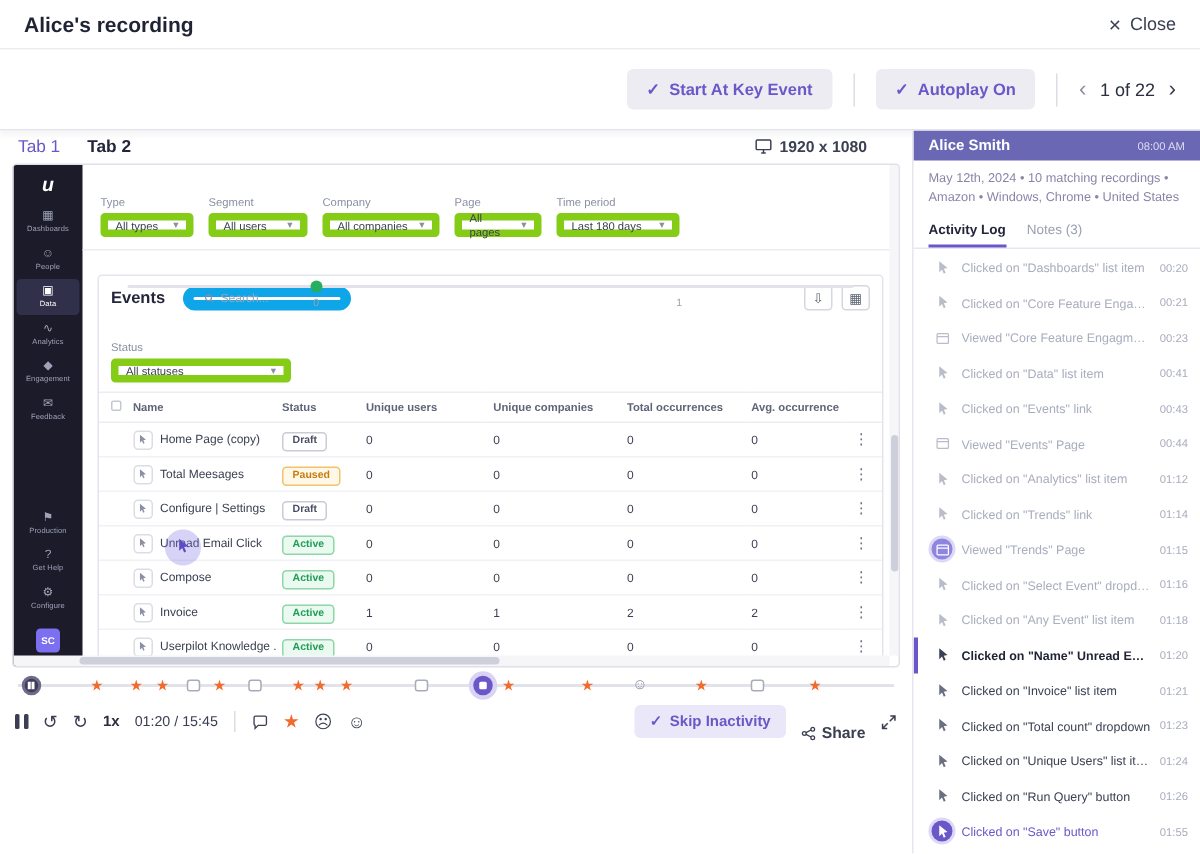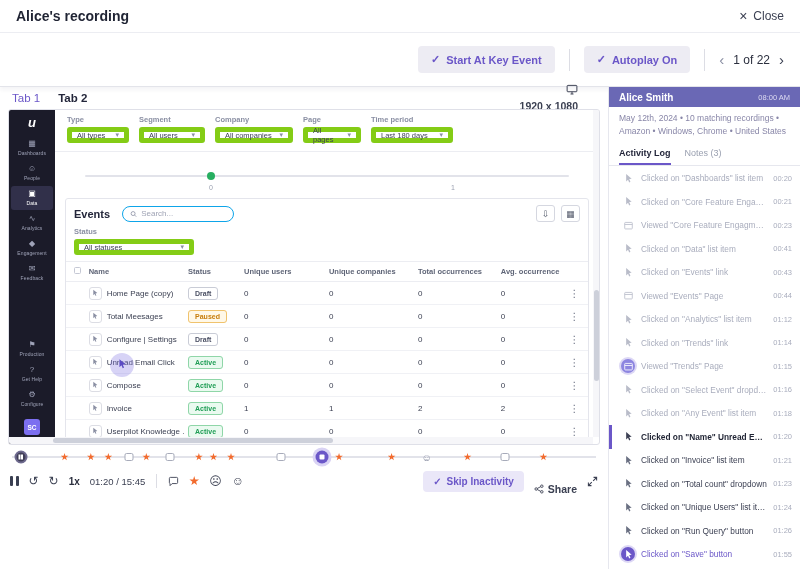--- a/index.html
+++ b/index.html
@@ -26,57 +26,57 @@
 
   
   .main { display:flex; height:482px; }
   .left { width:608px; display:flex; flex-direction:column; }
   .right-panel { flex:1; border-left:1px solid #e6e7ee; display:flex; flex-direction:column; overflow:hidden; }
 
   
   .tab-row { height:22px; display:flex; align-items:center; padding:0 8px 0 12px; gap:18px; font-size:11.5px; }
   .tab1 { color:#6b57c8; cursor:pointer; }
   .tab2 { color:#23263a; font-weight:700; cursor:pointer; }
-  .res { margin-left:auto; margin-right:22px; display:flex; align-items:flex-end; gap:5px; font-size:10.5px; font-weight:700; color:#3a3f51;flex-direction:column; }
+  .res { margin-left:auto; margin-right:22px; display:flex; align-items:flex-start; gap:5px; font-size:10.5px; font-weight:700; color:#3a3f51; }
 
   
   .screen { margin:0 8px; border:1px solid #dfe0e8; border-radius:3px; height:336px; display:flex; position:relative; background:#fff; overflow:hidden; }
 
   .sb { width:46px; background:#1b1b29; color:#9fa3b8; display:flex; flex-direction:column; align-items:center; padding-top:5px; flex-shrink:0; }
   .sb-logo { color:#fff; font-size:13px; font-weight:700; font-style:italic; margin-bottom:6px; }
   .sb-item { width:42px; padding:3px 0 4px; display:flex; flex-direction:column; align-items:center; gap:1px; border-radius:3px; margin-bottom:1px; cursor:pointer; }
   .sb-ico { font-size:8px; line-height:10px; }
   .sb-label { font-size:5px; letter-spacing:.1px; white-space:nowrap; }
   .sb-active { background:#31304a; color:#fff; }
   .sb-spacer { flex:1; }
   .sb-avatar { width:16px; height:16px; background:#7c6ff0; border-radius:3px; color:#fff; font-size:6.5px; font-weight:700; display:flex; align-items:center; justify-content:center; margin:7px 0 9px; cursor:pointer; }
 
   .screen-main { flex:1; display:flex; flex-direction:column; min-width:0; position:relative; }
 
   .filter-bar { display:flex; gap:10px; padding:5px 12px 8px; border-bottom:1px solid #ecedf2; }
-  .filter-label { font-size:7.5px; color:#8a8fa3; font-weight:700; margin-bottom:3px; }
+  .filter-label { font-size:7.5px; color:#8a8fa3; font-weight:400; margin-bottom:3px;margin-top:15px; }
   .filter-select { height:16px; border:5px solid #84cc16; border-radius:3px; display:flex; align-items:center; justify-content:space-between; padding:0 5px; font-size:7.5px; color:#3a3f51; cursor:pointer; background:#fff; }
   .filter:nth-child(1) .filter-select { width:62px; }
   .filter:nth-child(2) .filter-select { width:66px; }
   .filter:nth-child(3) .filter-select { width:78px; }
   .filter:nth-child(4) .filter-select { width:58px; }
   .filter:nth-child(5) .filter-select { width:82px; }
   .filter:nth-child(6) .filter-select { width:74px; }
   .caret { color:#8a8fa3; font-size:7px; margin-left:4px; }
 
   .chart { height:48px; position:relative; margin:0 30px; }
   .chart-line { position:absolute; left:0; right:0; top:23px; height:2px; background:#e2e3ea; border-radius:2px; }
   .chart-dot { position:absolute; left:26%; top:20px; width:8px; height:8px; border-radius:50%; background:#27ae60; transform:translateX(-50%); }
   .chart-tick { position:absolute; top:32px; font-size:7px; color:#9aa0b0; transform:translateX(-50%); }
   .tick0 { left:26%; } .tick1 { left:76%; }
 
   .events-card { margin:2px 10px 0; border:1px solid #e4e5ec; border-radius:3px; background:#fff; }
   .ev-head { display:flex; align-items:center; padding:6px 8px 4px; gap:12px; }
   .ev-title { font-size:11px; font-weight:700; color:#23263a; }
-  .search { width:112px; height:16px; border:1px solid #0ea5e9; border-radius:9px; display:flex; align-items:center; padding:0 7px; gap:4px; background:#fff; }
+  .search { width:112px; height:16px; border:7px solid #0ea5e9; border-radius:9px; display:flex; align-items:center; padding:0 7px; gap:4px; background:#fff; }
   .search input { border:none; outline:none; width:100%; font-size:8px; font-family:inherit; color:#3a3f51; background:transparent; }
   .search input::placeholder { color:#a0a4b5; }
   .ev-actions { margin-left:auto; display:flex; gap:6px; }
   .icon-btn { width:19px; height:17px; border:1px solid #d5d7e0; border-radius:3px; display:flex; align-items:center; justify-content:center; font-size:9px; color:#5a6070; cursor:pointer; }
   .ev-status { padding:1px 8px 6px; }
   .status-select { width:120px; }
 
   table { width:100%; border-collapse:collapse; table-layout:fixed; }
   thead th { text-align:left; font-size:7.5px; color:#5f6577; font-weight:700; padding:5px 4px; border-top:1px solid #ecedf2; border-bottom:1px solid #ecedf2; white-space:nowrap; overflow:hidden; }
   tbody td { font-size:8px; color:#3a3f51; padding:4.5px 4px; border-bottom:1px solid #f0f1f5; white-space:nowrap; overflow:hidden; }

